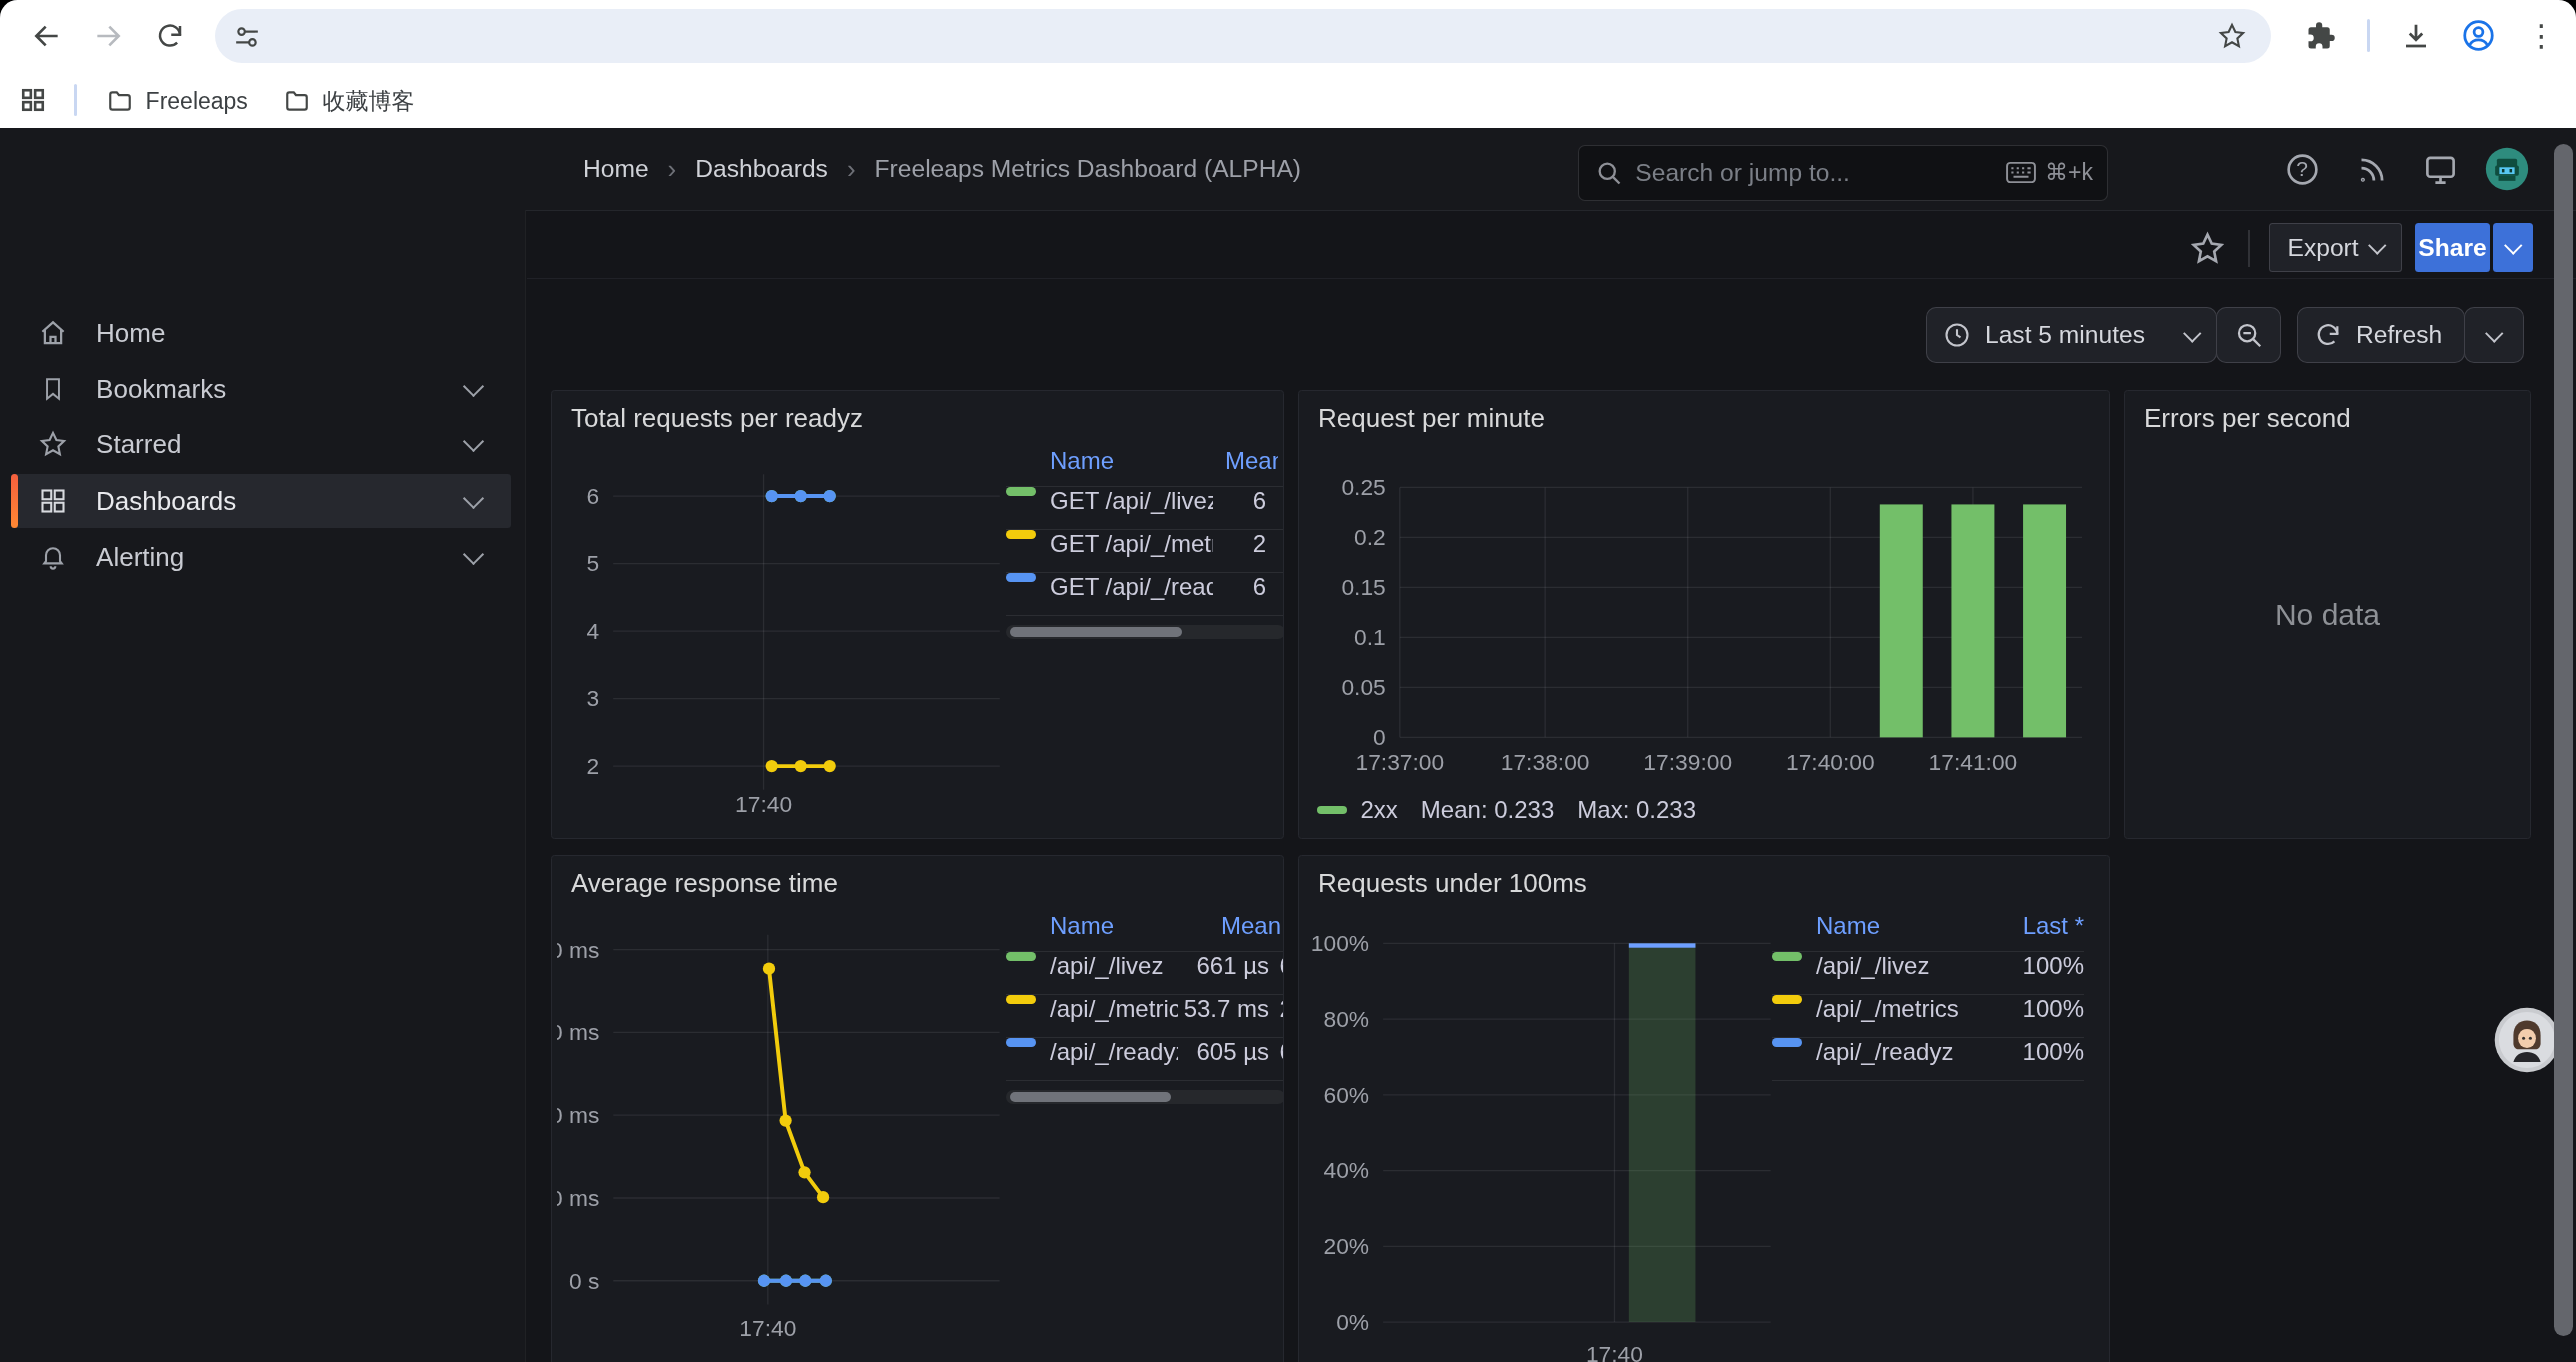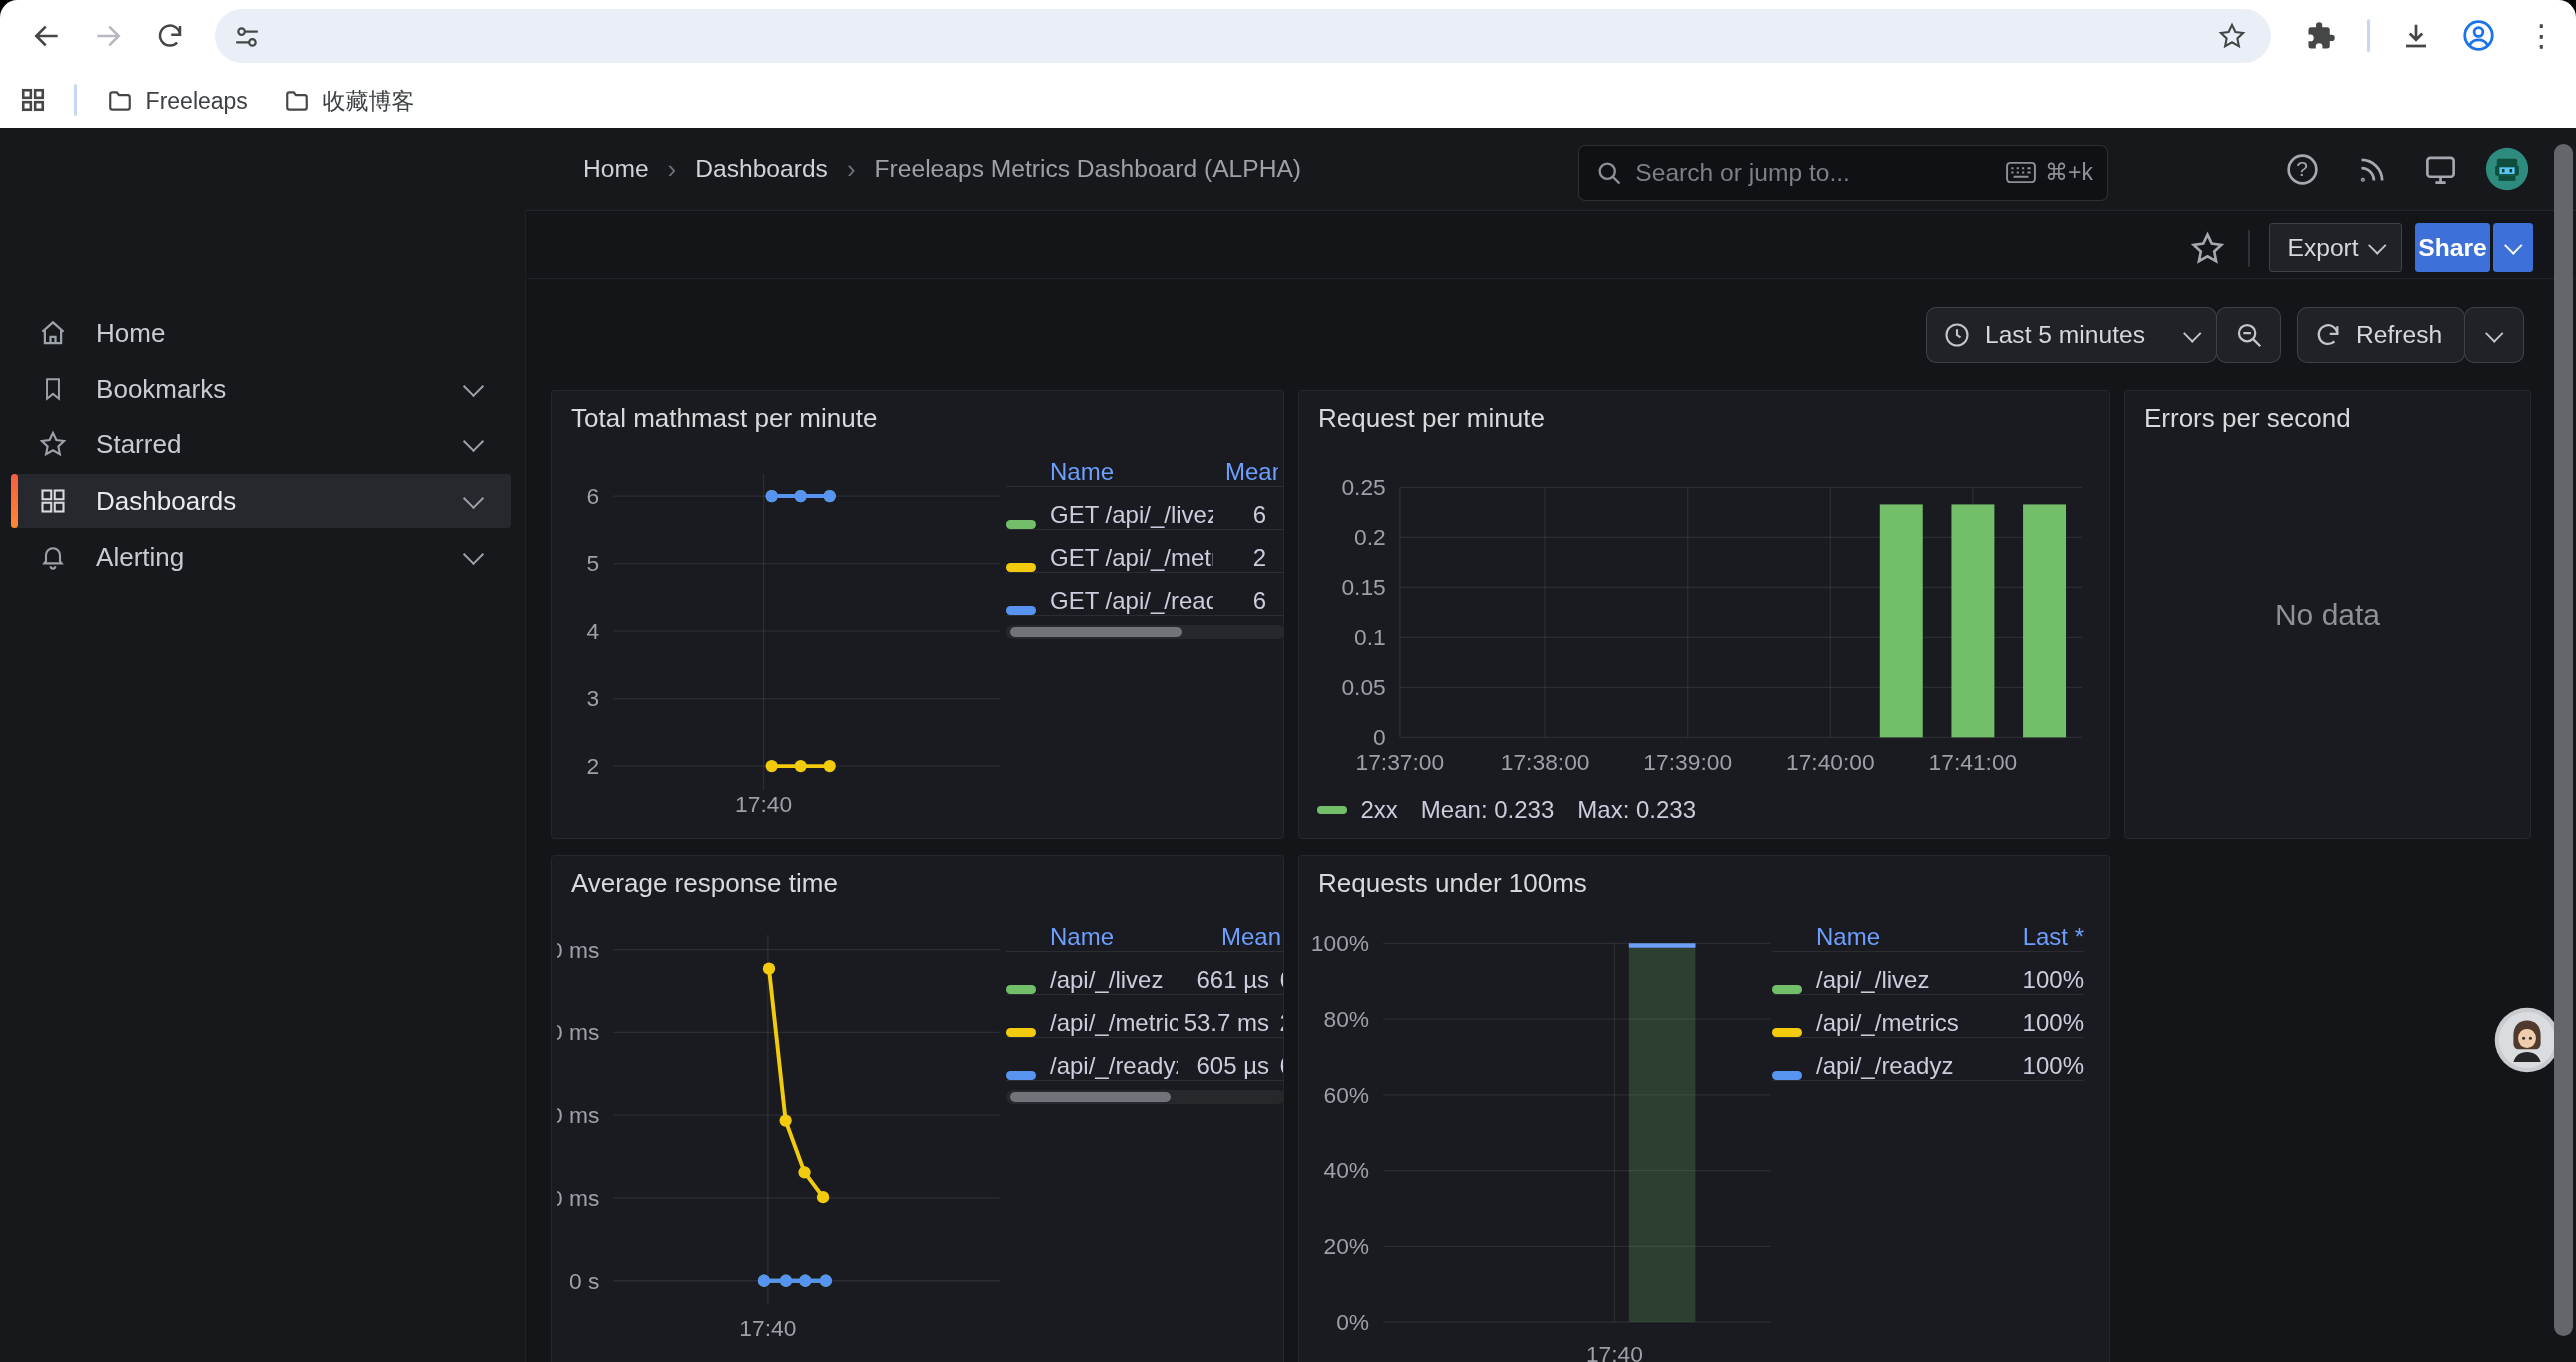--- a/index.html
+++ b/index.html
@@ -48,21 +48,21 @@
   .dchev{width:10.5px;height:10.5px;border-right:2.2px solid #C3C5CC;border-bottom:2.2px solid #C3C5CC;transform:rotate(45deg);margin-top:-4.4px;}
   
   .panel{position:absolute;background:#191B20;border:1.8px solid #26282F;border-radius:3.5px;box-sizing:border-box;overflow:hidden;}
   .ptitle{position:absolute;left:19px;top:12.3px;font-size:26px;font-weight:500;color:#D8D9DA;}
   svg text.tick{fill:#9DA0A8;font-size:26px;font-family:"Liberation Sans","DejaVu Sans",sans-serif;}
   .nodata{position:absolute;left:0;top:0;width:100%;height:100%;display:flex;align-items:center;justify-content:center;
           font-size:30px;color:#8E9196;}
   
   .ltable{position:absolute;overflow:hidden;}
   .lt-inner{width:368px;}
-  .lrow{display:flex;align-items:flex-end;height:42px;border-bottom:1.8px solid rgba(204,204,220,0.10);font-size:24px;color:#CCCCDC;white-space:nowrap;}
+  .lrow{display:flex;align-items:flex-start;height:42px;border-bottom:1.8px solid rgba(204,204,220,0.10);font-size:24px;color:#CCCCDC;white-space:nowrap;}
   .lrow.head{color:#6E9FFF;font-weight:500;height:39px;}
   .pill{width:30px;height:8.8px;border-radius:4.4px;margin-right:14px;flex:none;}
   .pillpad{width:44px;flex:none;}
   .cname{flex:none;overflow:hidden;}
   .cright{flex:none;text-align:right;overflow:hidden;}
   .cleft{flex:none;text-align:left;padding-left:10.5px;overflow:hidden;}
   .lscroll{height:14px;background:#26282C;border-radius:7px;margin-top:8.8px;position:relative;}
   .lthumb{position:absolute;left:3.5px;top:1.8px;height:10.5px;width:62%;background:#70737A;border-radius:5.3px;}
   .p2legend{position:absolute;left:17.5px;bottom:14px;display:flex;align-items:center;gap:23px;font-size:24px;color:#CCCCDC;}
   
@@ -299,21 +299,21 @@
           <path d="M20 11a8 8 0 1 0-2.5 6.5"></path>
           <path d="M20 4.5V11h-6.5"></path>
         </svg>
       <span style="margin-left:14px">Refresh</span>
     </div>
     <div class="tbtn" style="left:2464px;width:60px;justify-content:center">
       <span class="dchev"></span>
     </div>
 
     <div class="panel" style="left:551px;top:262px;width:733px;height:449px">
-      <div class="ptitle">Total mathmast per minute</div>
+      <div class="ptitle">Total requests per readyz</div>
       <svg id="c1" width="456" height="377" style="position:absolute;left:5.3px;top:70px" viewBox="0 0 520 430">
           <line x1="64" y1="40" x2="505" y2="40" stroke="rgba(204,204,220,0.10)" stroke-width="1.5"></line>
           <text x="48" y="49" text-anchor="end" class="tick">6</text>
           <line x1="64" y1="117" x2="505" y2="117" stroke="rgba(204,204,220,0.10)" stroke-width="1.5"></line>
           <text x="48" y="126" text-anchor="end" class="tick">5</text>
           <line x1="64" y1="194" x2="505" y2="194" stroke="rgba(204,204,220,0.10)" stroke-width="1.5"></line>
           <text x="48" y="203" text-anchor="end" class="tick">4</text>
           <line x1="64" y1="271" x2="505" y2="271" stroke="rgba(204,204,220,0.10)" stroke-width="1.5"></line>
           <text x="48" y="280" text-anchor="end" class="tick">3</text>
           <line x1="64" y1="348" x2="505" y2="348" stroke="rgba(204,204,220,0.10)" stroke-width="1.5"></line>

